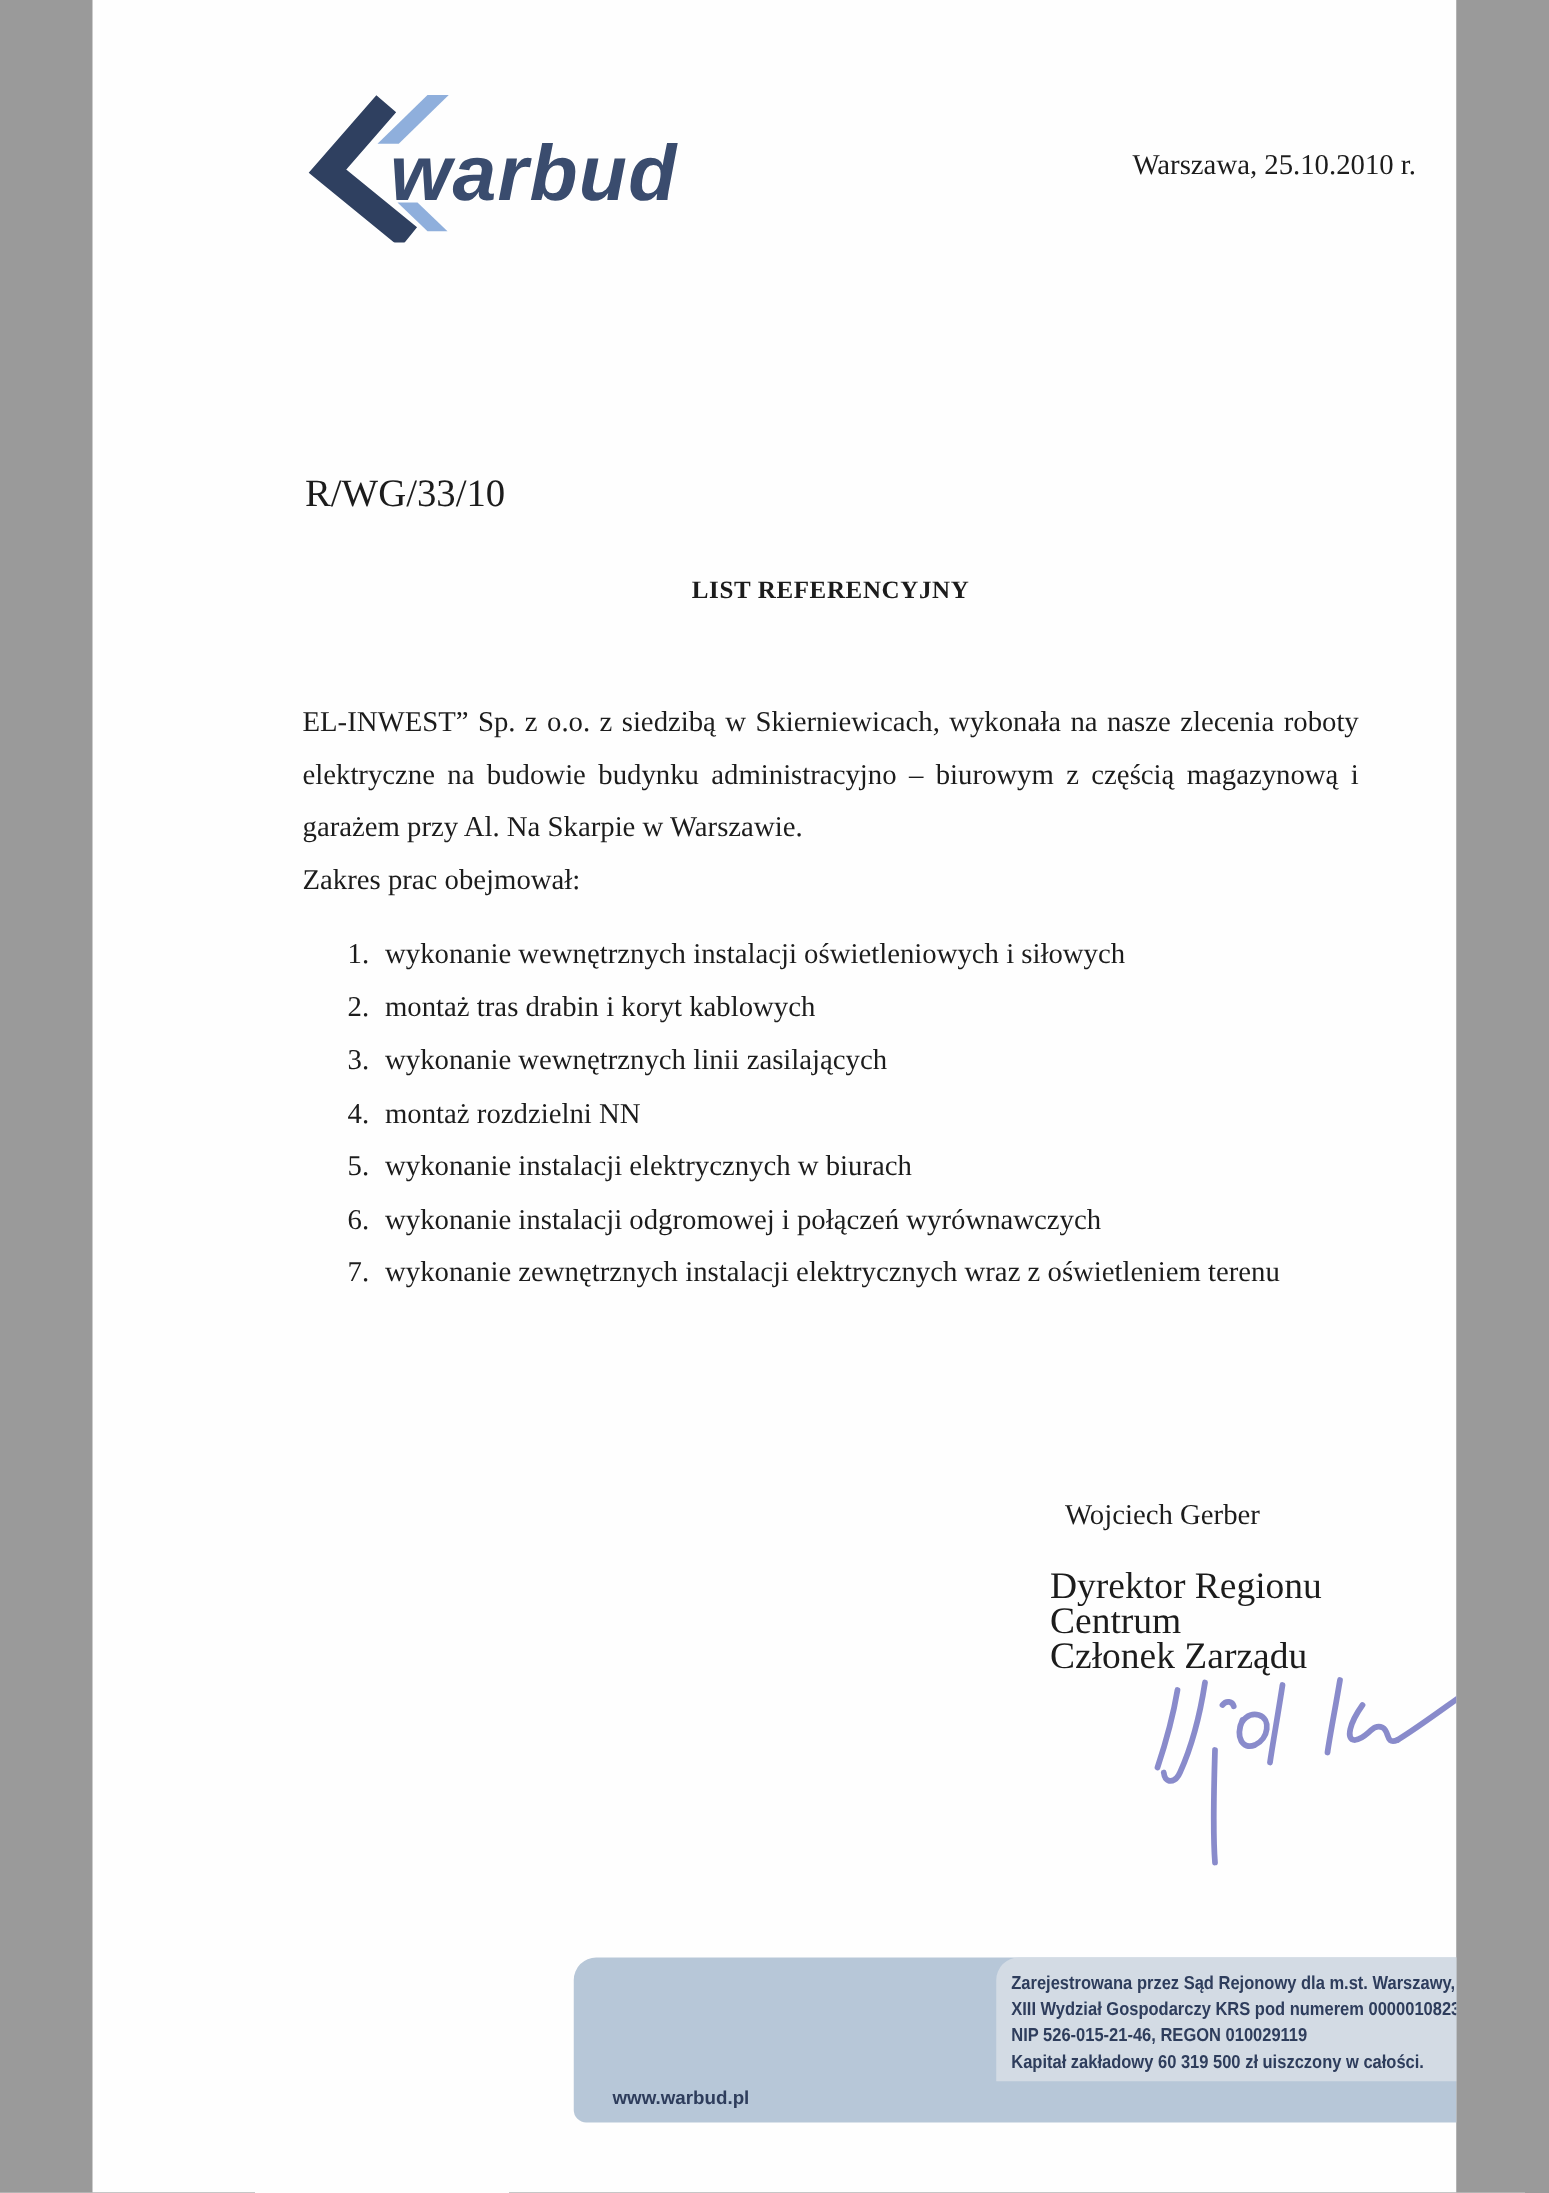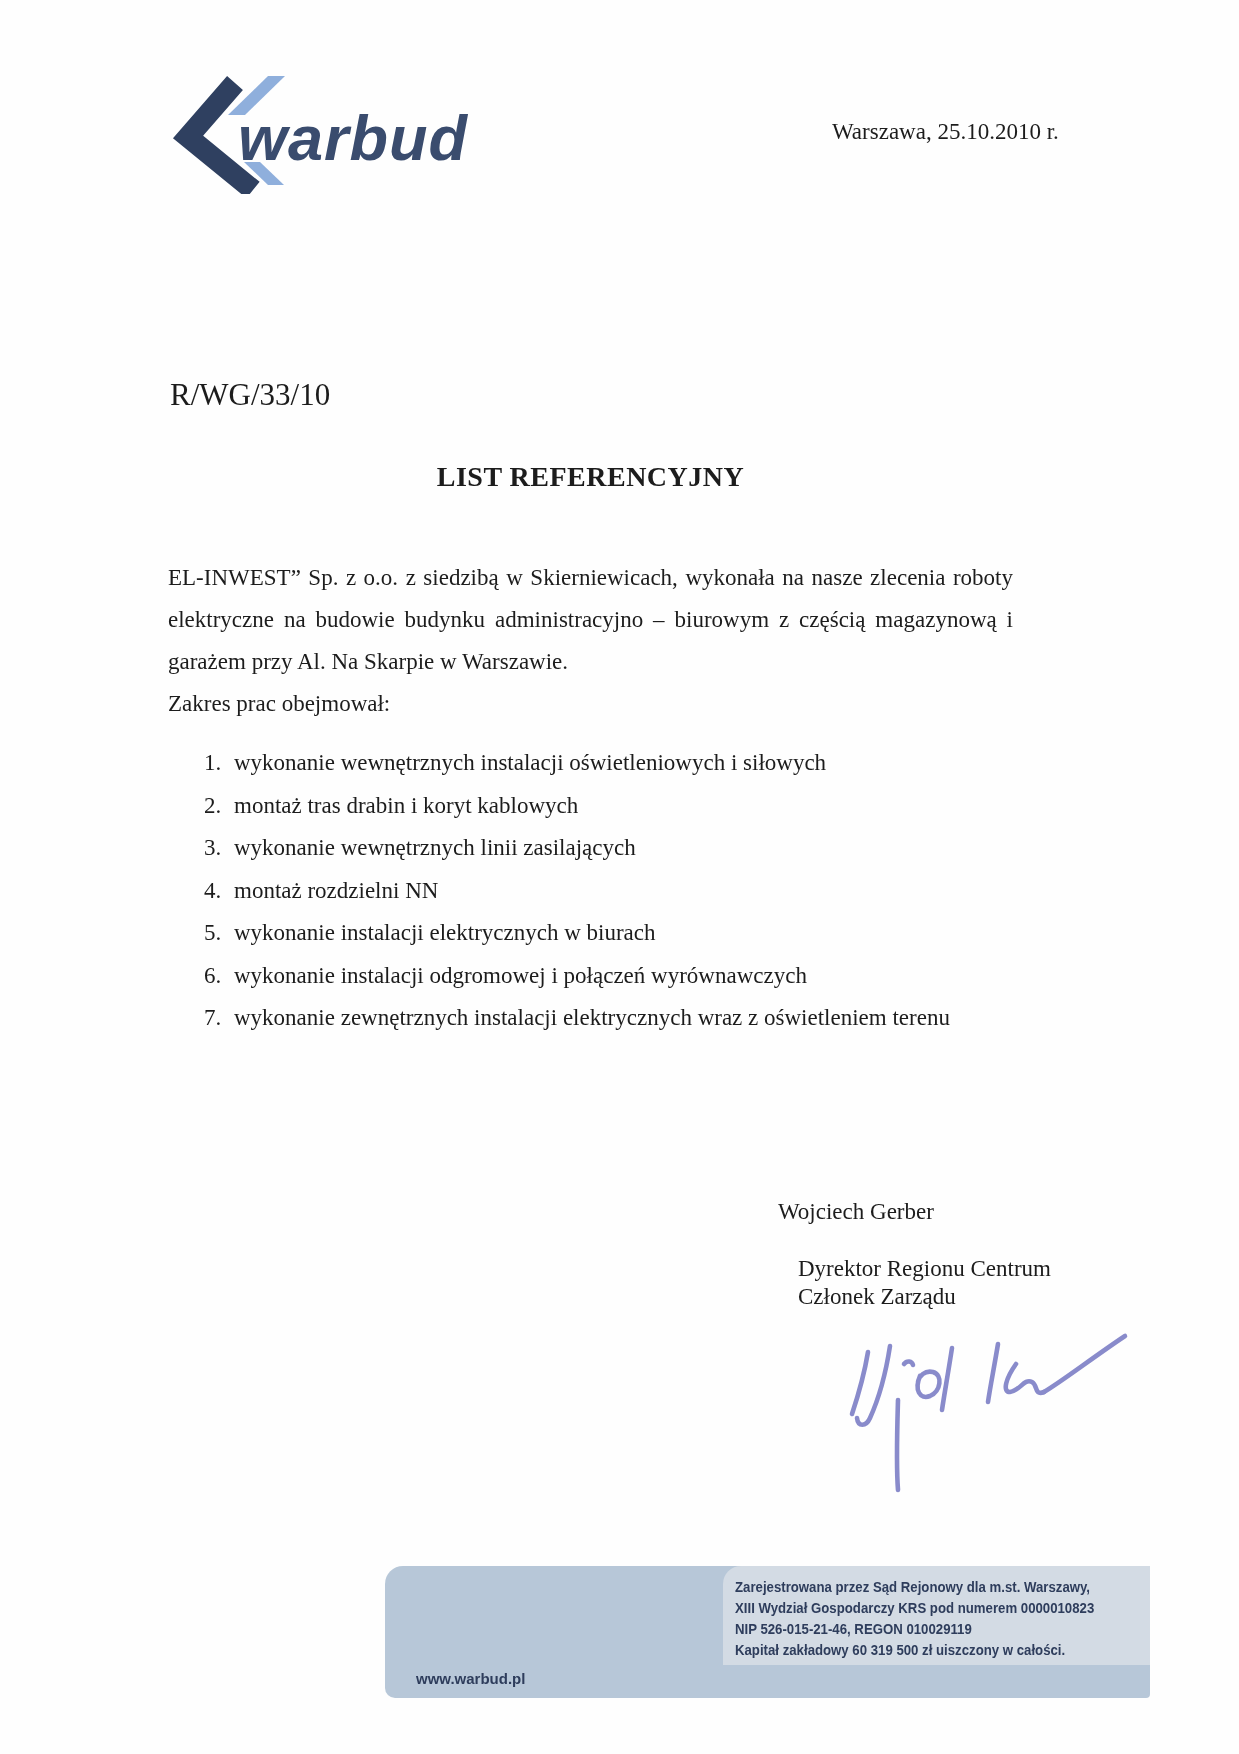--- a/index.html
+++ b/index.html
@@ -1,52 +1,52 @@
 <!DOCTYPE html>
 <html><head>
 <meta charset="utf-8">
 <style>
   html,body{margin:0;padding:0;background:#9a9a9a;}
   #page{
     position:relative;
-    width:1239px;height:1754px;
+    width:1091px;height:1754px;
     margin:0 auto;
     background:#fefefe;
     overflow:hidden;
     font-family:"Liberation Serif", serif;
     color:#1c1c1c;
   }
   
   #logo{position:absolute;left:160px;top:62px;width:380px;height:132px;}
   #city-date{position:absolute;left:832px;top:119px;font-size:23px;}
   #ref-number{position:absolute;left:170px;top:377px;font-size:31px;}
   #doc-title{
     position:absolute;left:168px;top:461px;width:845px;
-    text-align:center;font-size:28px;font-weight:bold;letter-spacing:.5px;
+    text-align:center;font-size:20px;font-weight:bold;letter-spacing:.5px;
   }
   
   #body-block{
     position:absolute;left:168px;top:557px;width:845px;
     font-size:23px;line-height:42px;
   }
   #intro-paragraph{margin:0;text-align:justify;}
   #scope-intro{margin:0;}
   ol#work-list{
     list-style:none;margin:17px 0 0 0;padding:0;
     counter-reset:item;line-height:42.5px;
   }
   ol#work-list li{position:relative;padding-left:66px;counter-increment:item;}
   ol#work-list li::before{
     content:counter(item) ".";
     position:absolute;left:36px;
   }
   #closing-paragraph{margin:4px 0 0 0;}
   
   #signatory{position:absolute;left:778px;top:1191px;font-size:23px;line-height:42px;}
-  #signatory-titles{position:absolute;left:798px;top:1255px;font-size:23px;line-height:28px;}
+  #signatory-titles{position:absolute;left:766px;top:1255px;font-size:30px;line-height:28px;}
   #signature-svg{position:absolute;left:820px;top:1330px;}
   
   #footer-strip{
     position:absolute;left:385px;top:1566px;width:765px;height:132px;
     background:#b7c7d8;border-radius:18px 4px 4px 10px;
   }
   #footer-company{
     position:absolute;left:403px;top:1566px;width:316px;height:99px;
     background:#2e3d5c;
   }

